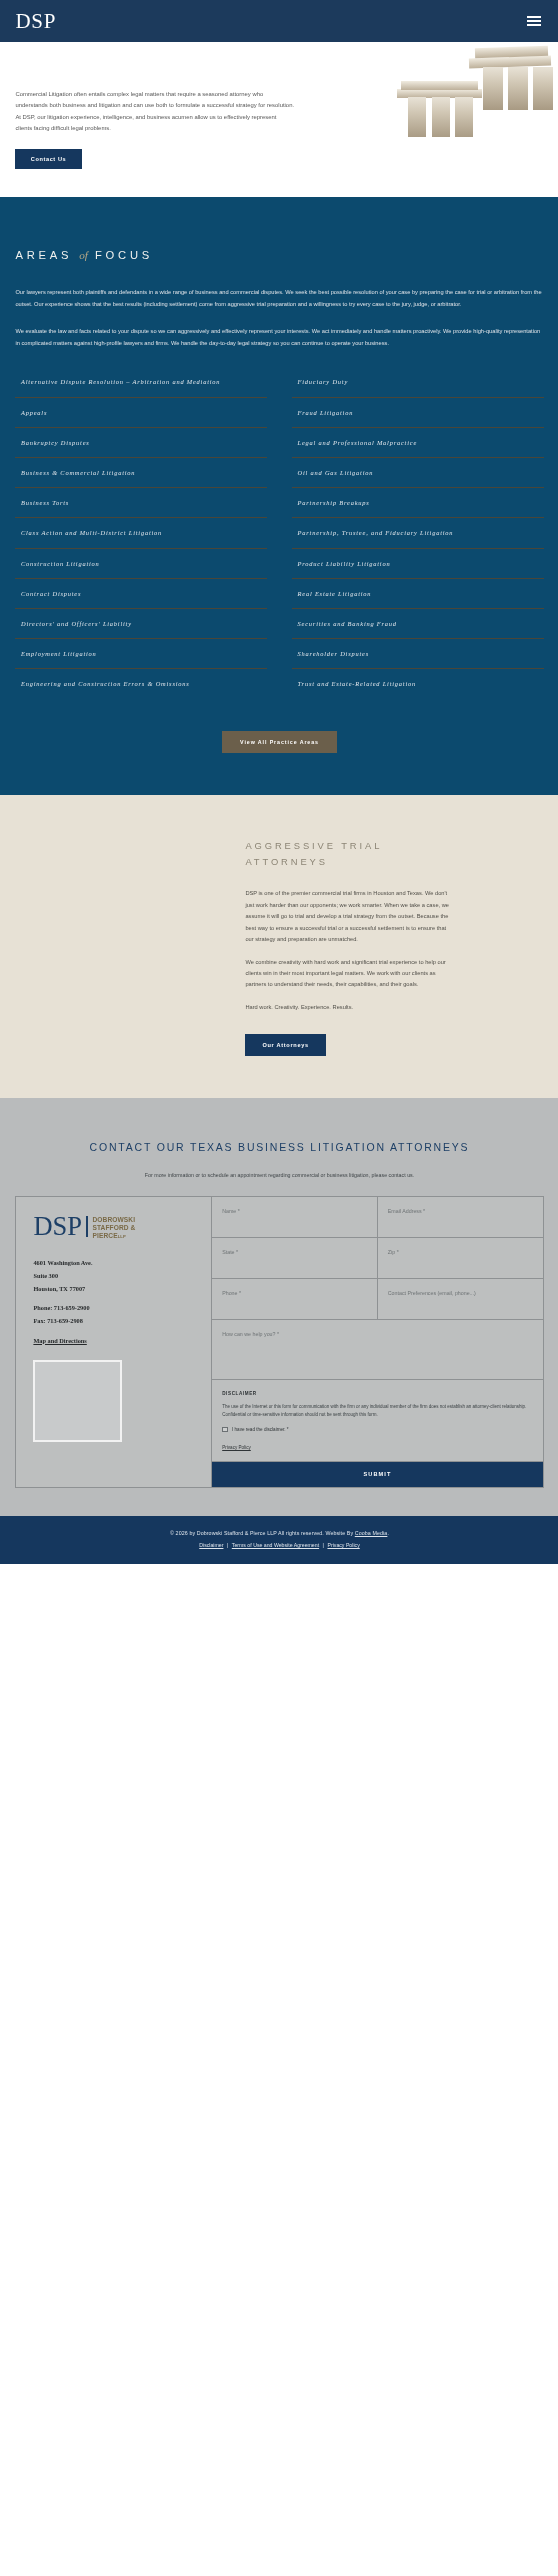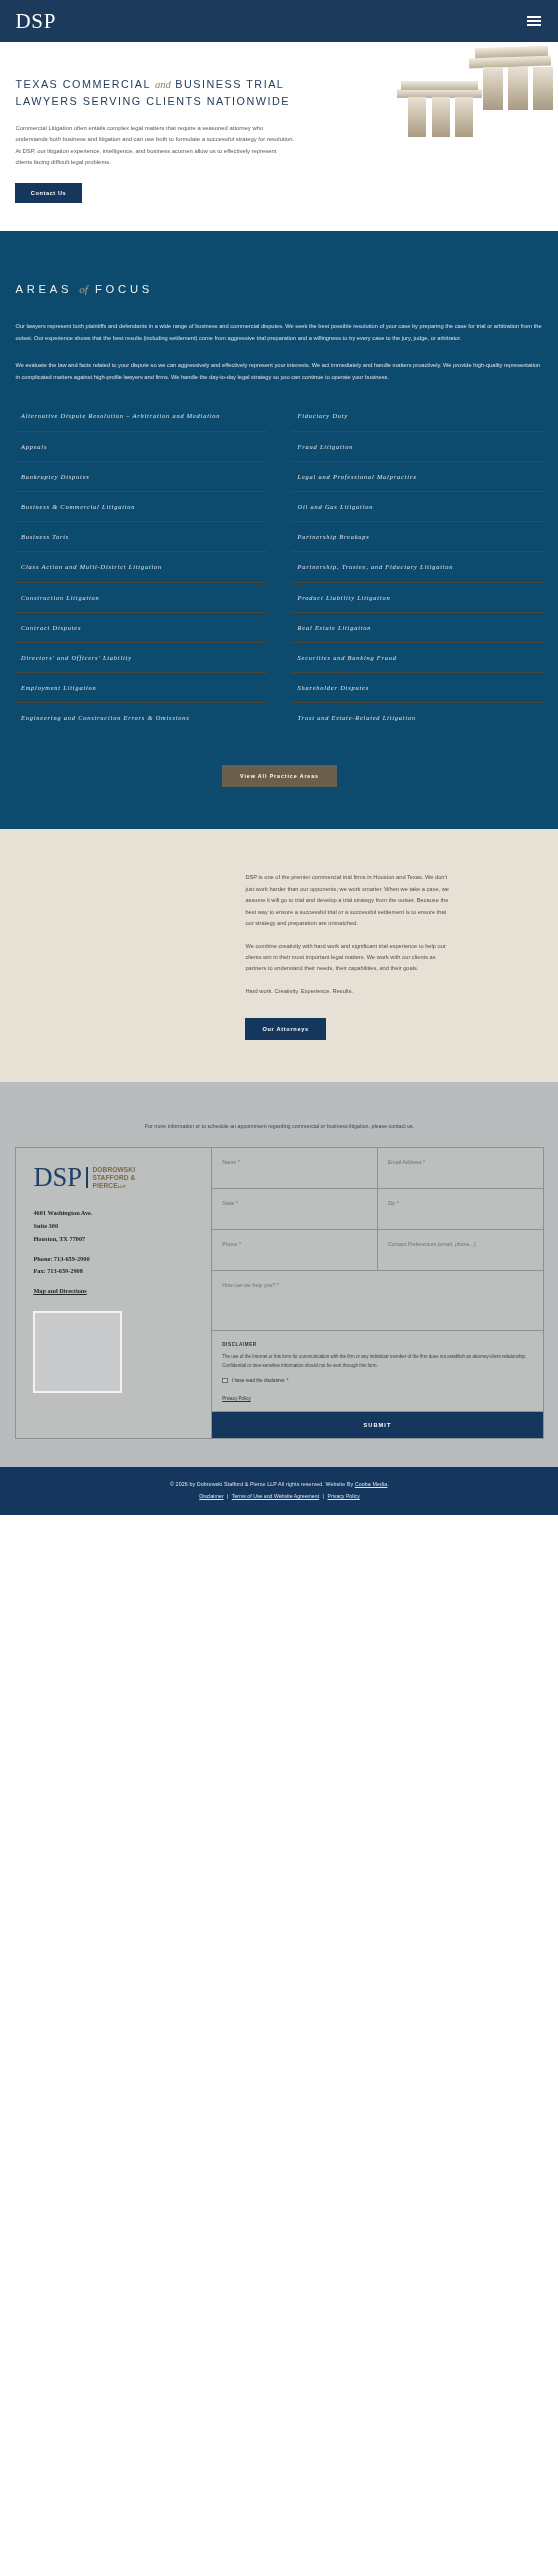--- a/index.html
+++ b/index.html
@@ -331,26 +331,20 @@
     <div class="cap" style="left:9.8px;top:52px;width:77px;height:9px;"></div>
     <div class="col" style="left:17px;top:68px;width:18px;height:41px;"></div>
     <div class="col" style="left:41px;top:68px;width:18px;height:41px;"></div>
     <div class="col" style="left:64px;top:68px;width:18px;height:41px;"></div>
     <div class="cap" style="left:78px;top:28px;width:82px;height:9.8px;transform:rotate(-2deg);"></div>
     <div class="cap" style="left:84px;top:18px;width:73px;height:9.8px;transform:rotate(-2deg);"></div>
     <div class="col" style="left:92px;top:38px;width:19.6px;height:43px;"></div>
     <div class="col" style="left:117px;top:38px;width:19.6px;height:43px;"></div>
     <div class="col" style="left:142px;top:38px;width:19.6px;height:43px;"></div>
   </div>
-  <h1 class="hero-h1">
-    <span>TEXAS COMMERCIAL</span>
-    <span class="script">and</span>
-    <span>BUSINESS TRIAL</span><br>
-    <span>LAWYERS SERVING CLIENTS NATIONWIDE</span>
-  </h1>
   <p class="hero-p">Commercial Litigation often entails complex legal matters that require a seasoned attorney who understands both business and litigation and can use both to formulate a successful strategy for resolution. At DSP, our litigation experience, intelligence, and business acumen allow us to effectively represent clients facing difficult legal problems.</p>
   <button class="btn btn-navy">Contact Us</button>
 </section>
 
 <section class="focus">
   <h2 class="focus-title">
     <span>AREAS</span>
     <span class="script">of</span>
     <span>FOCUS</span>
   </h2>
@@ -386,28 +380,30 @@
     </div>
   </div>
 
   <div class="viewall-wrap">
     <button class="btn btn-tan">View All Practice Areas</button>
   </div>
 </section>
 
 <section class="aggro">
   <div class="aggro-inner">
+    <h2 class="aggro-h2">AGGRESSIVE TRIAL ATTORNEYS</h2>
     <p class="aggro-p">DSP is one of the premier commercial trial firms in Houston and Texas. We don't just work harder than our opponents; we work smarter. When we take a case, we assume it will go to trial and develop a trial strategy from the outset. Because the best way to ensure a successful trial or a successful settlement is to ensure that our strategy and preparation are unmatched.</p>
     <p class="aggro-p">We combine creativity with hard work and significant trial experience to help our clients win in their most important legal matters. We work with our clients as partners to understand their needs, their capabilities, and their goals.</p>
     <p class="aggro-p">Hard work. Creativity. Experience. Results.</p>
     <button class="btn btn-navy2">Our Attorneys</button>
   </div>
 </section>
 
 <section class="contact">
+  <h2 class="contact-h2">CONTACT OUR TEXAS BUSINESS LITIGATION ATTORNEYS</h2>
   <p class="contact-sub">For more information or to schedule an appointment regarding commercial or business litigation, please contact us.</p>
 
   <div class="contact-box">
     <div class="contact-left">
       <div class="dsp-logo">
         <div class="dsp-big">DSP</div>
         <div class="dsp-bar"></div>
         <div class="dsp-sub">
           <div>DOBROWSKI</div>
           <div>STAFFORD &amp;</div>

